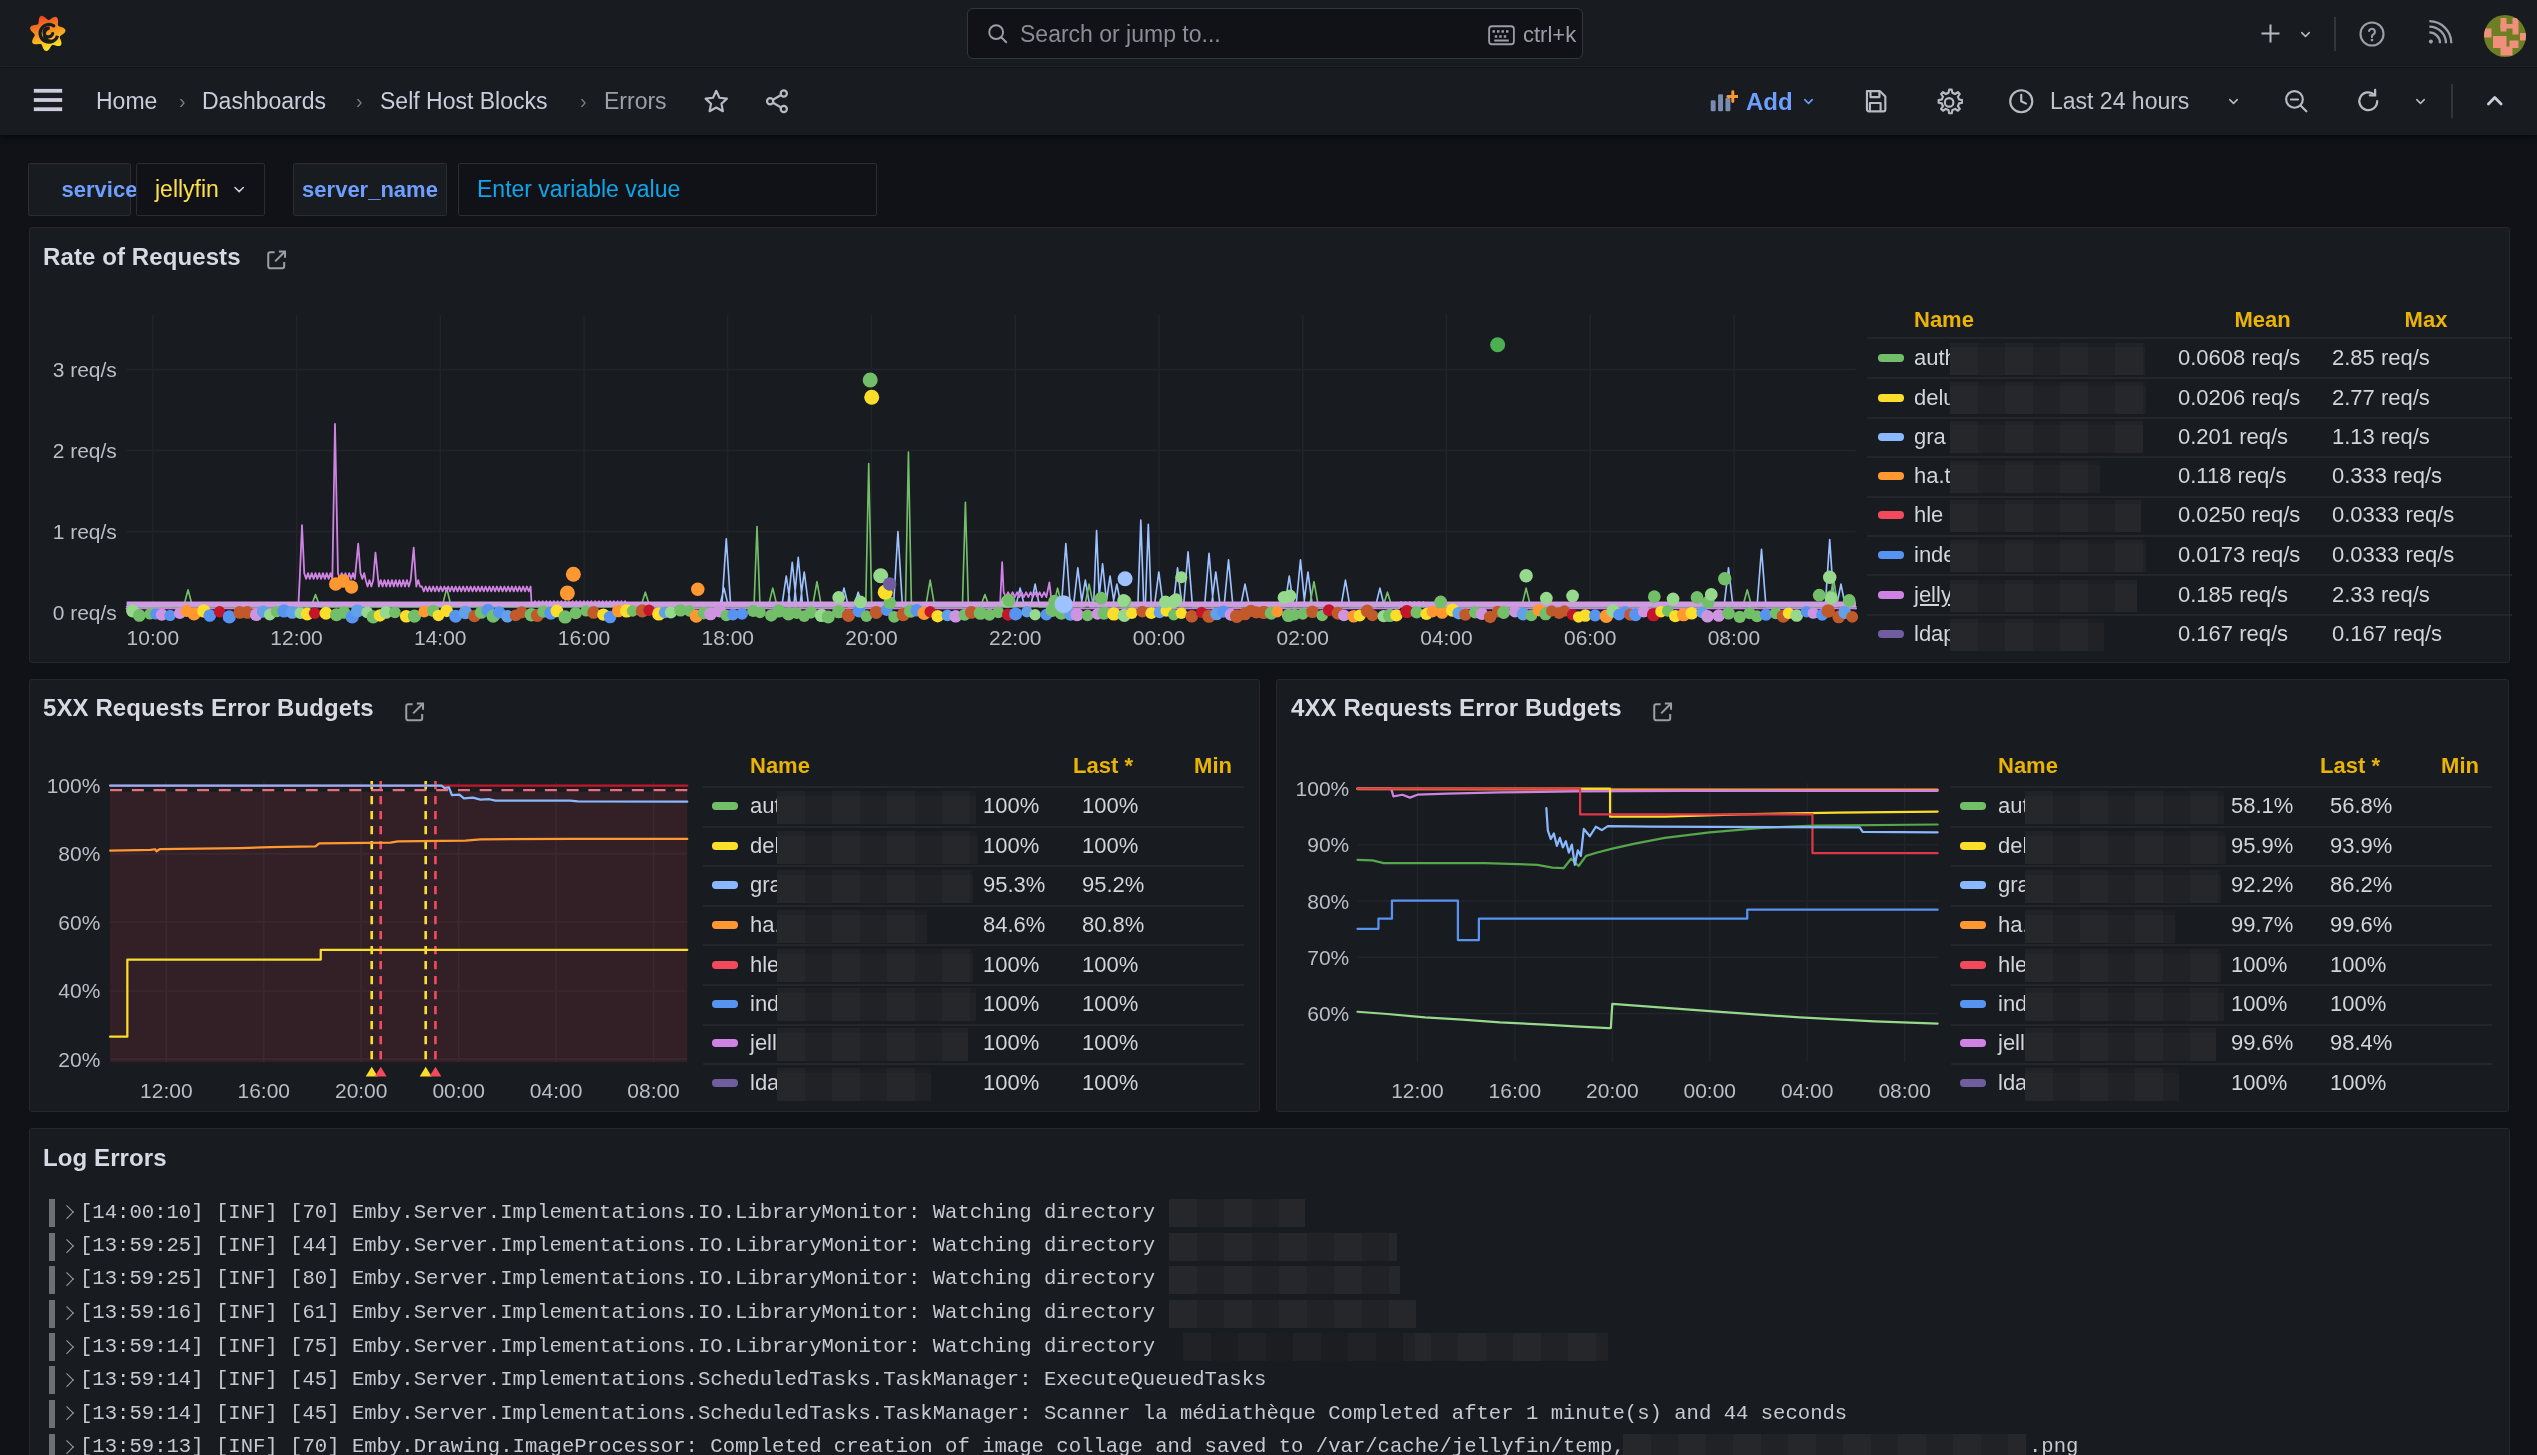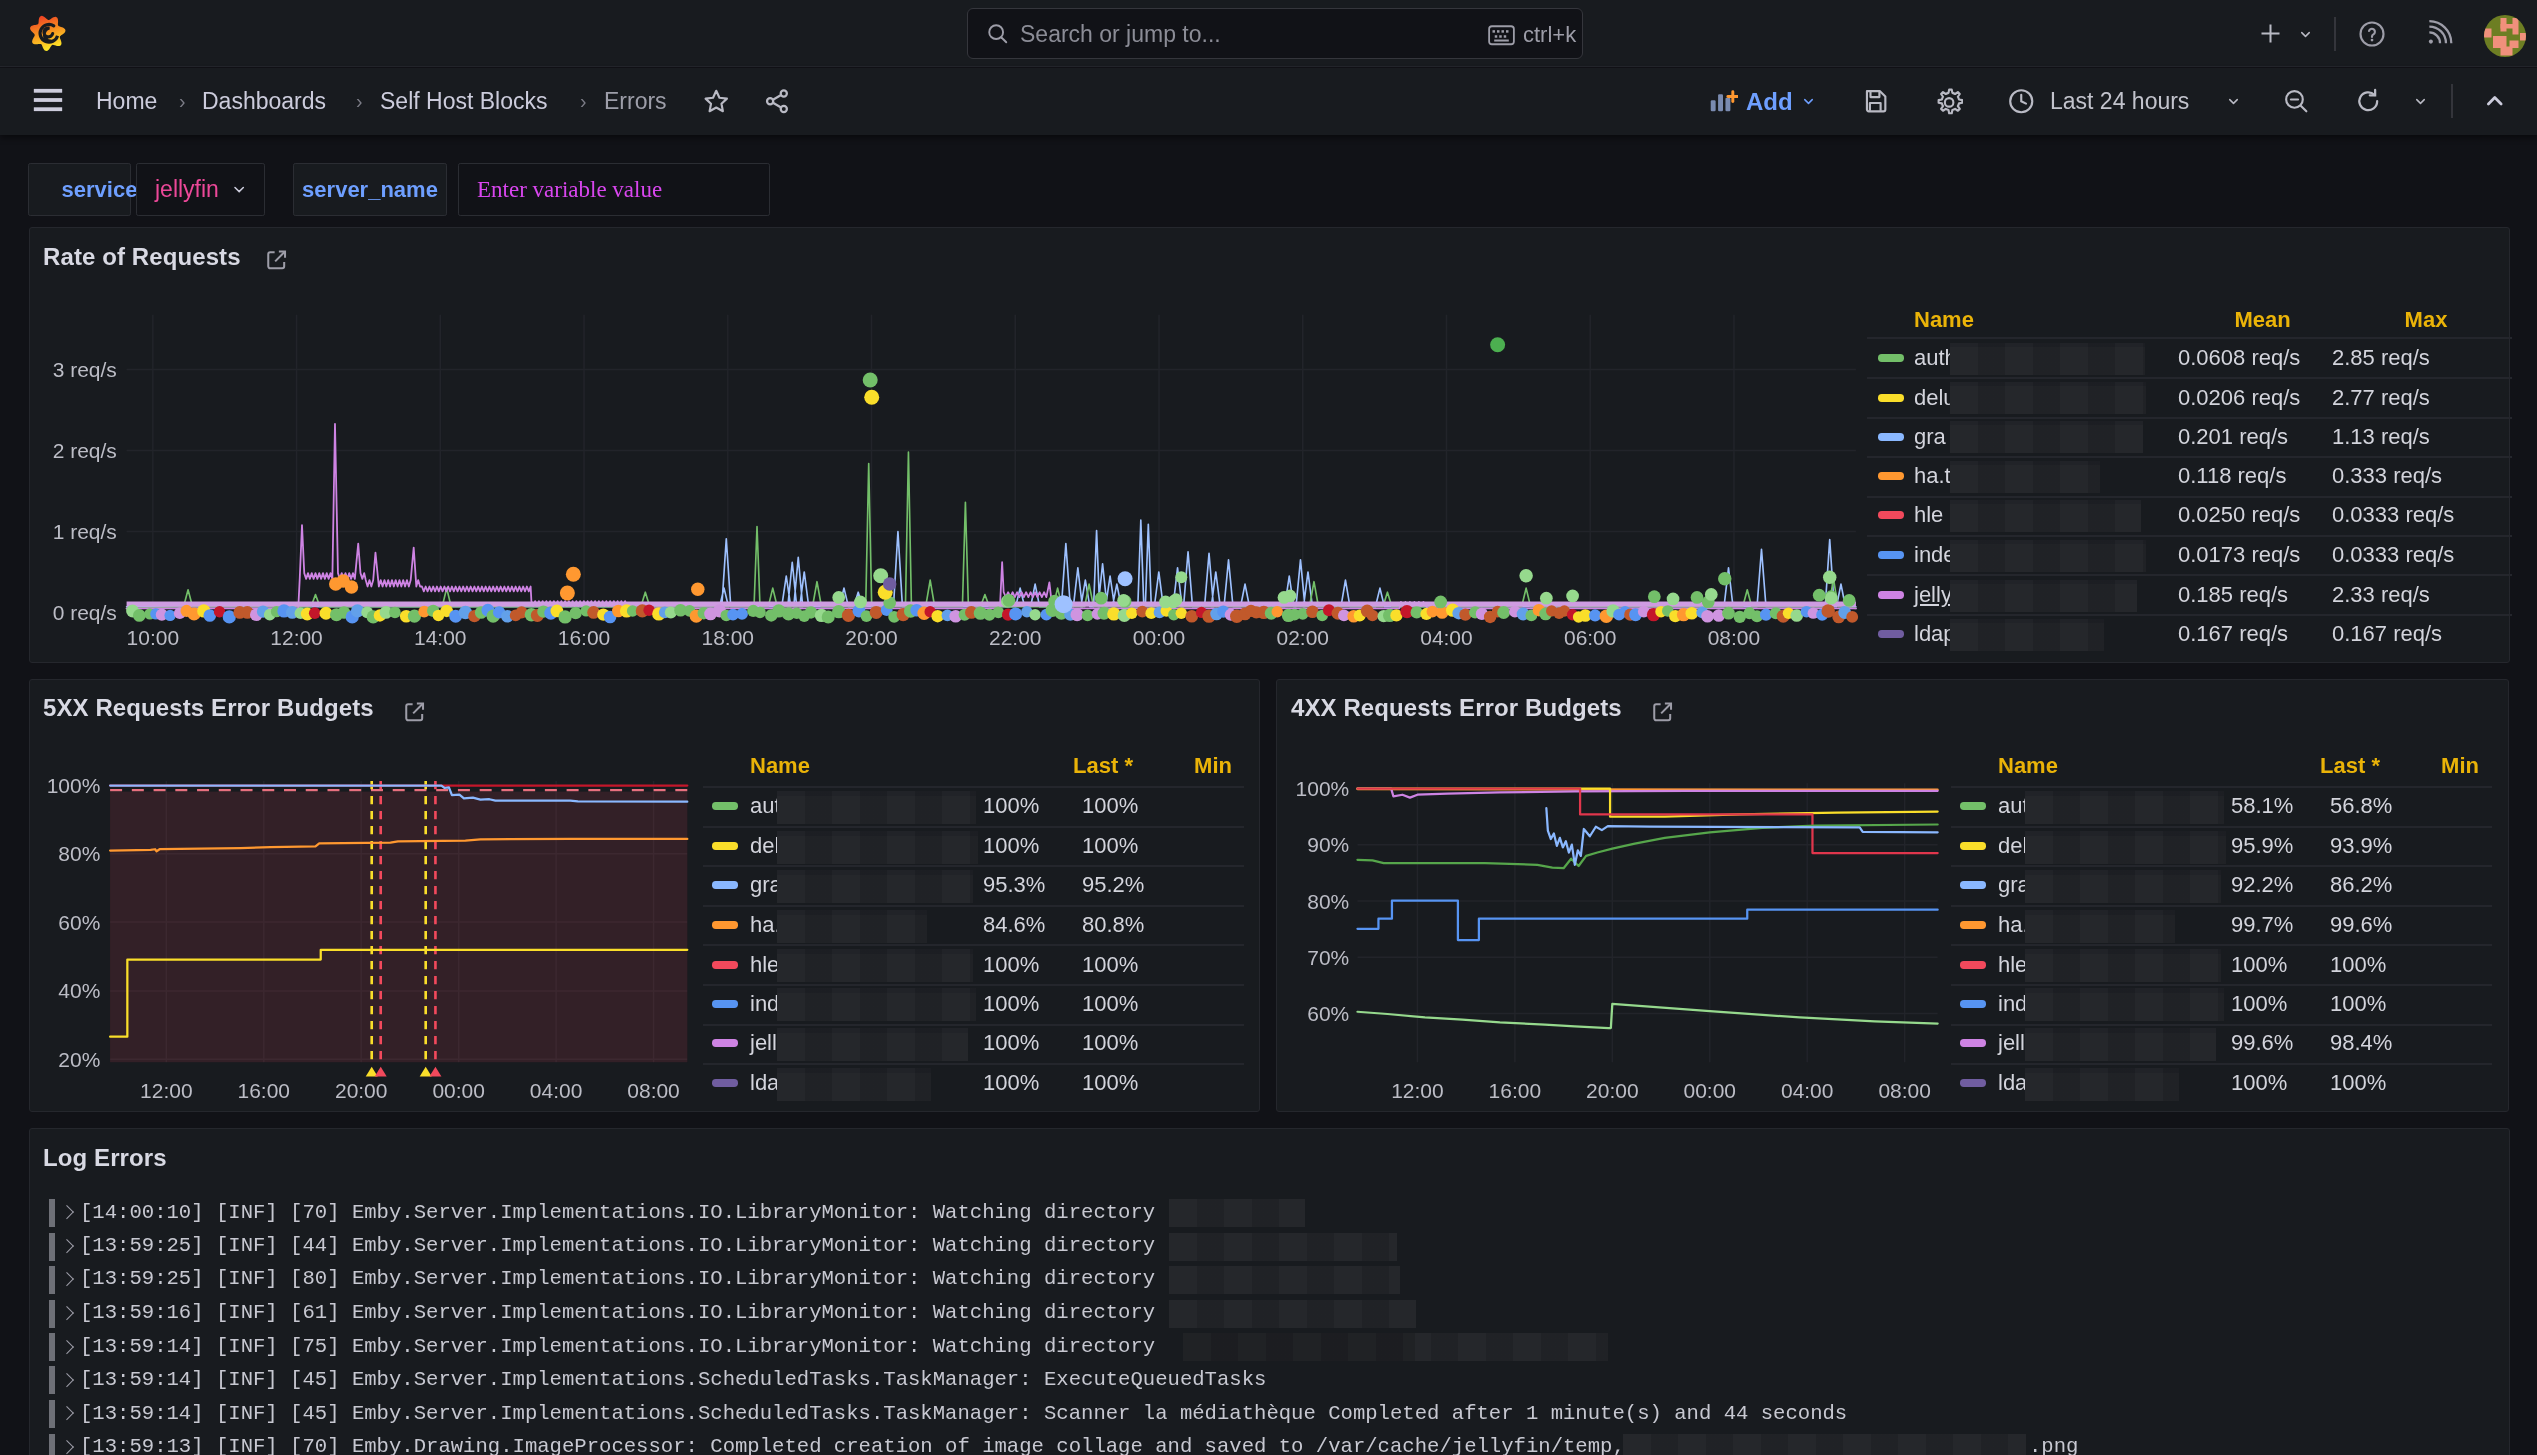--- a/index.html
+++ b/index.html
@@ -7,21 +7,21 @@
 .navbar { position:absolute; left:0; top:68px; width:2538px; height:67px; background:#181b1f; box-shadow:0 3px 6px rgba(0,0,0,0.45); }
 .searchbox { position:absolute; left:967px; top:8.2px; width:616px; height:51px; background:#111217; border:1.5px solid #35363c; border-radius:6px; }
 .ph { position:absolute; left:1020px; top:21px; font-size:23px; color:#8b8c96; }
 .ctrlk { position:absolute; left:1523px; top:22px; font-size:22px; color:#9d9da8; }
 .crumb { position:absolute; top:88px; font-size:23px; color:#ccccdc; }
 .crumbsep { position:absolute; top:90px; font-size:19.5px; color:#7b7c86; }
 .vdiv { position:absolute; width:1.5px; background:#34353b; }
 .addtxt { position:absolute; left:1746px; top:88px; font-size:24px; color:#6e9fff; font-weight:bold; }
 .timetxt { position:absolute; left:2050px; top:88px; font-size:23px; color:#c2c3cc; }
 .varlabel { position:absolute; top:163px; height:53px; background:#181b1f; border:1.5px solid #2b2d33; display:flex; align-items:center; justify-content:center; font-size:22px; color:#6e9fff; font-weight:bold; border-radius:2.2px; }
-.varval { position:absolute; top:163px; height:53px; background:#111217; border:1.5px solid #2b2d33; display:flex; align-items:center; padding:0 18px; font-size:23px; color:#ec4899; border-radius:2.2px; }
+.varval { position:absolute; top:163px; height:53px; background:#111217; border:1.5px solid #2b2d33; display:flex; align-items:center; padding:0 18px; font-size:23px; color:#fde047; border-radius:2.2px; }
 .panel { position:absolute; background:#181b1f; border:1.5px solid #25272d; border-radius:3px; }
 .ptitle { position:absolute; font-size:24px; font-weight:bold; color:#d8d9e3; letter-spacing:0.1px; }
 .ax { font-size:28px; fill:#bcbdc6; font-family:"Liberation Sans",sans-serif; }
 .lhead { position:absolute; font-size:22px; color:#eab308; font-weight:bold; }
 .lname { position:absolute; font-size:22px; color:#d3d4dc; }
 .lval { position:absolute; font-size:22px; color:#d3d4dc; text-align:left; }
 .lsep { position:absolute; height:1.5px; background:#24262c; }
 .pill { position:absolute; width:25.5px; height:7.5px; border-radius:3.7px; }
 .blur { position:absolute; background:
   repeating-linear-gradient(90deg, rgba(255,255,255,0.018) 0 28px, rgba(0,0,0,0.028) 28px 55px),
@@ -178,21 +178,21 @@
   </svg>
 <div class="vdiv" style="left:2451px;top:84px;height:34px;"></div>
 <svg width="25.5" height="25.5" viewBox="0 0 24 24" style="position:absolute;left:2482px;top:88px;">
     <polyline points="6,15 12,9 18,15" fill="none" stroke="#ccccdc" stroke-width="2.6" stroke-linecap="round" stroke-linejoin="round"></polyline>
   </svg>
 <div class="varlabel" style="left:28px;width:103px;padding-left:40px;">service</div>
 <div class="varval" style="left:136px;width:129px;">jellyfin&nbsp;&nbsp;<svg width="16.5" height="16.5" viewBox="0 0 24 24">
       <polyline points="5,9 12,16 19,9" fill="none" stroke="#ccccdc" stroke-width="2.6" stroke-linecap="round"></polyline>
     </svg></div>
 <div class="varlabel" style="left:293px;width:154px;">server_name</div>
-<div class="varval" style="left:458px;width:312px;color:#d946ef;font-family:Liberation Serif, serif;">Enter variable value</div>
+<div class="varval" style="left:458px;width:419px;color:#0ea5e9;">Enter variable value</div>
 
 <div class="panel" style="left:28.5px;top:227px;width:2481px;height:436px;"></div>
 <div class="ptitle" style="left:43px;top:243px;">Rate of Requests</div>
 <svg width="25.5" height="25.5" viewBox="0 0 24 24" style="position:absolute;left:264px;top:247px;">
     <path d="M10 5 H5.8 A1.8 1.8 0 0 0 4 6.8 V18.2 A1.8 1.8 0 0 0 5.8 20 H17.2 A1.8 1.8 0 0 0 19 18.2 V14" fill="none" stroke="#9d9da8" stroke-width="1.9"></path>
     <g stroke="#9d9da8" stroke-width="1.9" fill="none">
       <line x1="10.5" y1="13.5" x2="19.5" y2="4.5"></line>
       <polyline points="14,4.2 19.8,4.2 19.8,10"></polyline>
     </g>
   </svg>

